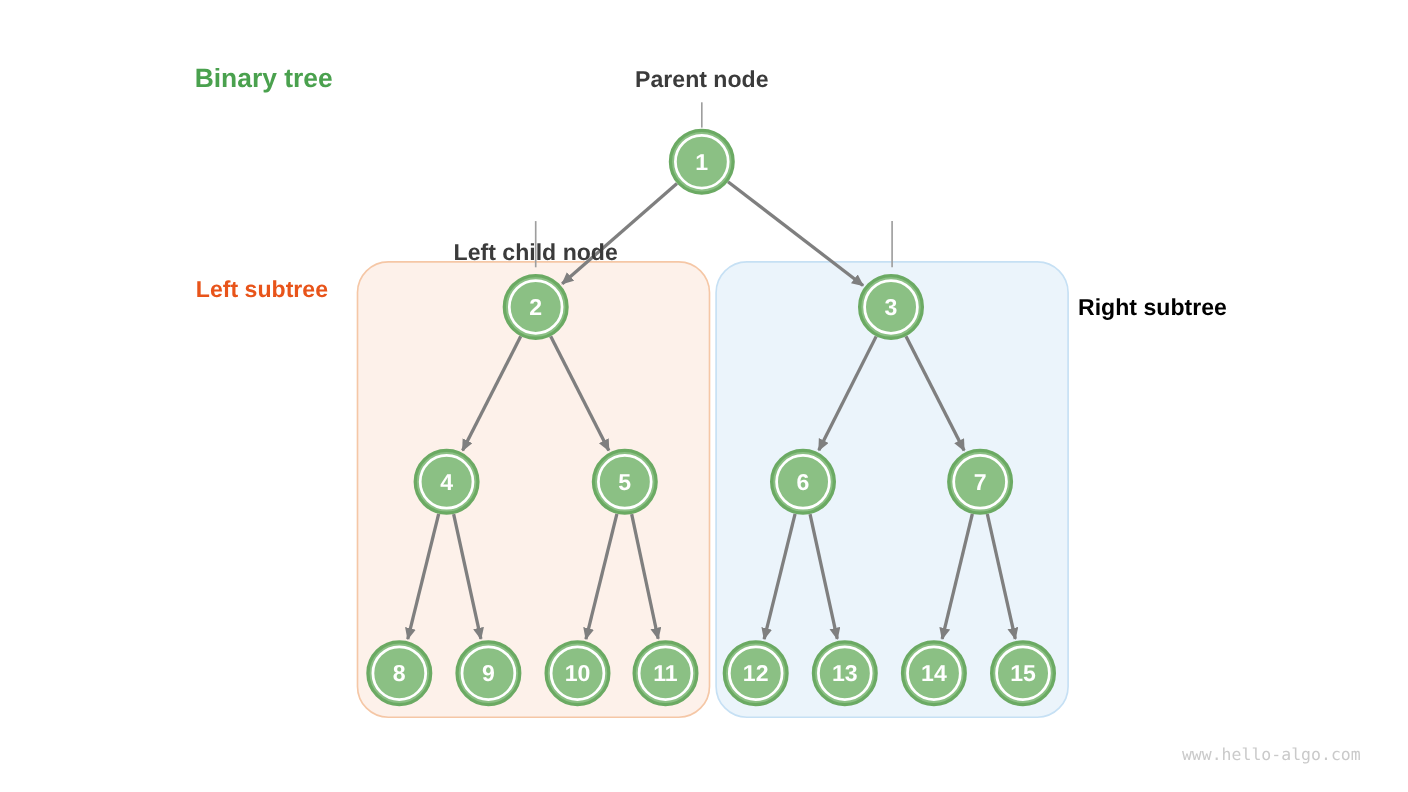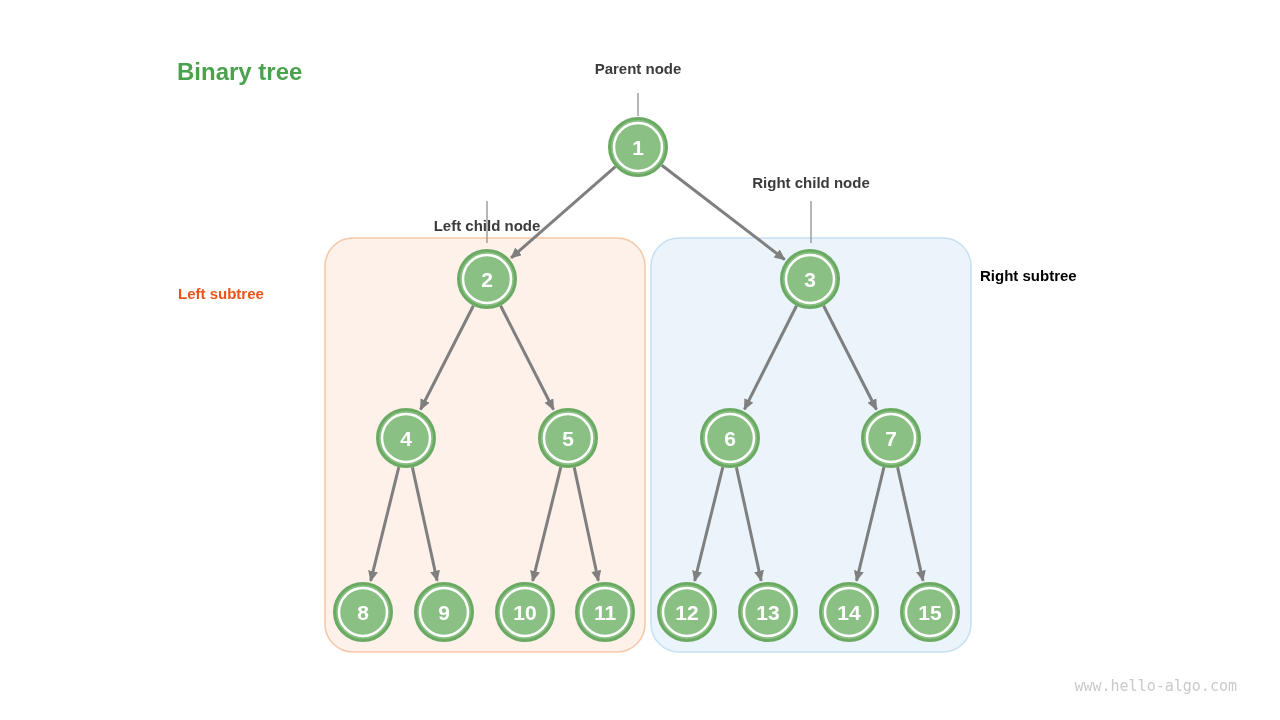--- a/index.html
+++ b/index.html
@@ -8,30 +8,30 @@
     width: 1280px;
     height: 720px;
     background: #ffffff;
     overflow: hidden;
     font-family: "Liberation Sans", sans-serif;
   }
   #tree-svg { position: absolute; left: 0; top: 0; }
   .lbl {
     position: absolute;
     font-weight: 700;
-    font-size: 15px;
+    font-size: 21px;
     color: #3b3b3b;
     white-space: nowrap;
     line-height: 1.1;
   }
   .lbl-title { left: 177px; top: 59px; font-size: 24px; }
   .lbl-parent { left: 638px; top: 61px; transform: translateX(-50%); }
   .lbl-left-child { left: 487px; top: 175px; transform: translateX(-50%); }
   .lbl-right-child { left: 811px; top: 175px; transform: translateX(-50%); }
-  .lbl-left-subtree { left: 178px; top: 286px; }
+  .lbl-left-subtree { left: 178px; top: 252px; }
   .lbl-right-subtree { left: 980px; top: 268px; }
   .watermark {
     position: absolute;
     right: 43px;
     top: 677px;
     font-family: "DejaVu Sans Mono", monospace;
     font-size: 15px;
     color: #cacaca;
     white-space: nowrap;
   }
@@ -139,19 +139,18 @@
       <g>
         <circle cx="930" cy="612" r="28.5" fill="#8bc084" stroke="#6baa63" stroke-width="3"></circle>
         <circle cx="930" cy="612" r="24" fill="none" stroke="#ffffff" stroke-width="2.5"></circle>
         <text x="930" y="619.5" text-anchor="middle" font-family="&quot;Liberation Sans&quot;, sans-serif" font-size="21" font-weight="bold" fill="#ffffff">15</text>
       </g>
     </svg>
 
   <div class="lbl lbl-title" style="color: rgb(74, 161, 78);">Binary tree</div>
   <div class="lbl lbl-parent" style="color: rgb(59, 59, 59);">Parent node</div>
   <div class="lbl lbl-left-child" style="color: rgb(59, 59, 59); margin-top: 43px;">Left child node</div>
-  <div class="lbl lbl-right-child" style="color: rgb(59, 59, 59);">Right child node</div>
   <div class="lbl lbl-left-subtree" style="color: rgb(232, 84, 26);">Left subtree</div>
   <div class="lbl lbl-right-subtree" style="color: #000000;">Right subtree</div>
 
   <div class="watermark" style="color: rgb(202, 202, 202);">www.hello-algo.com</div>
 
 </div>
 
 </body></html>

